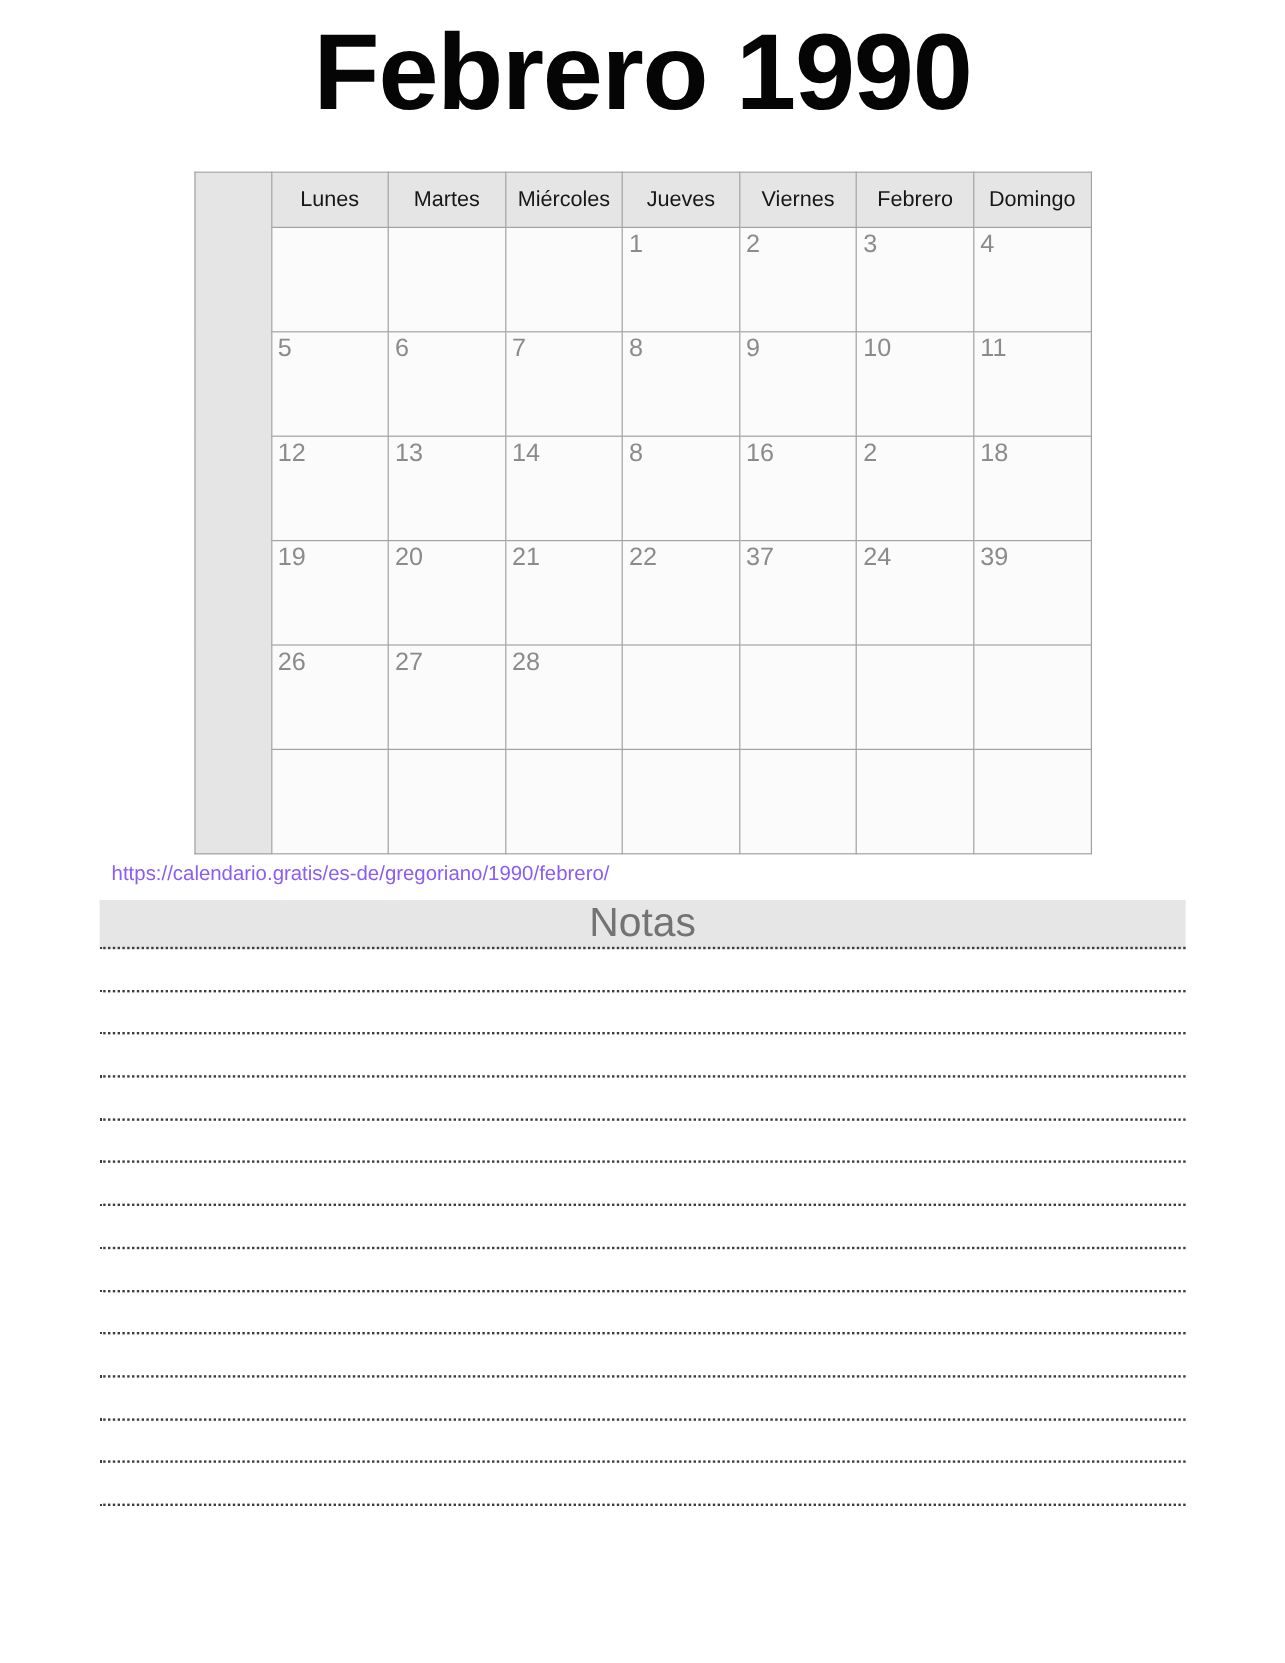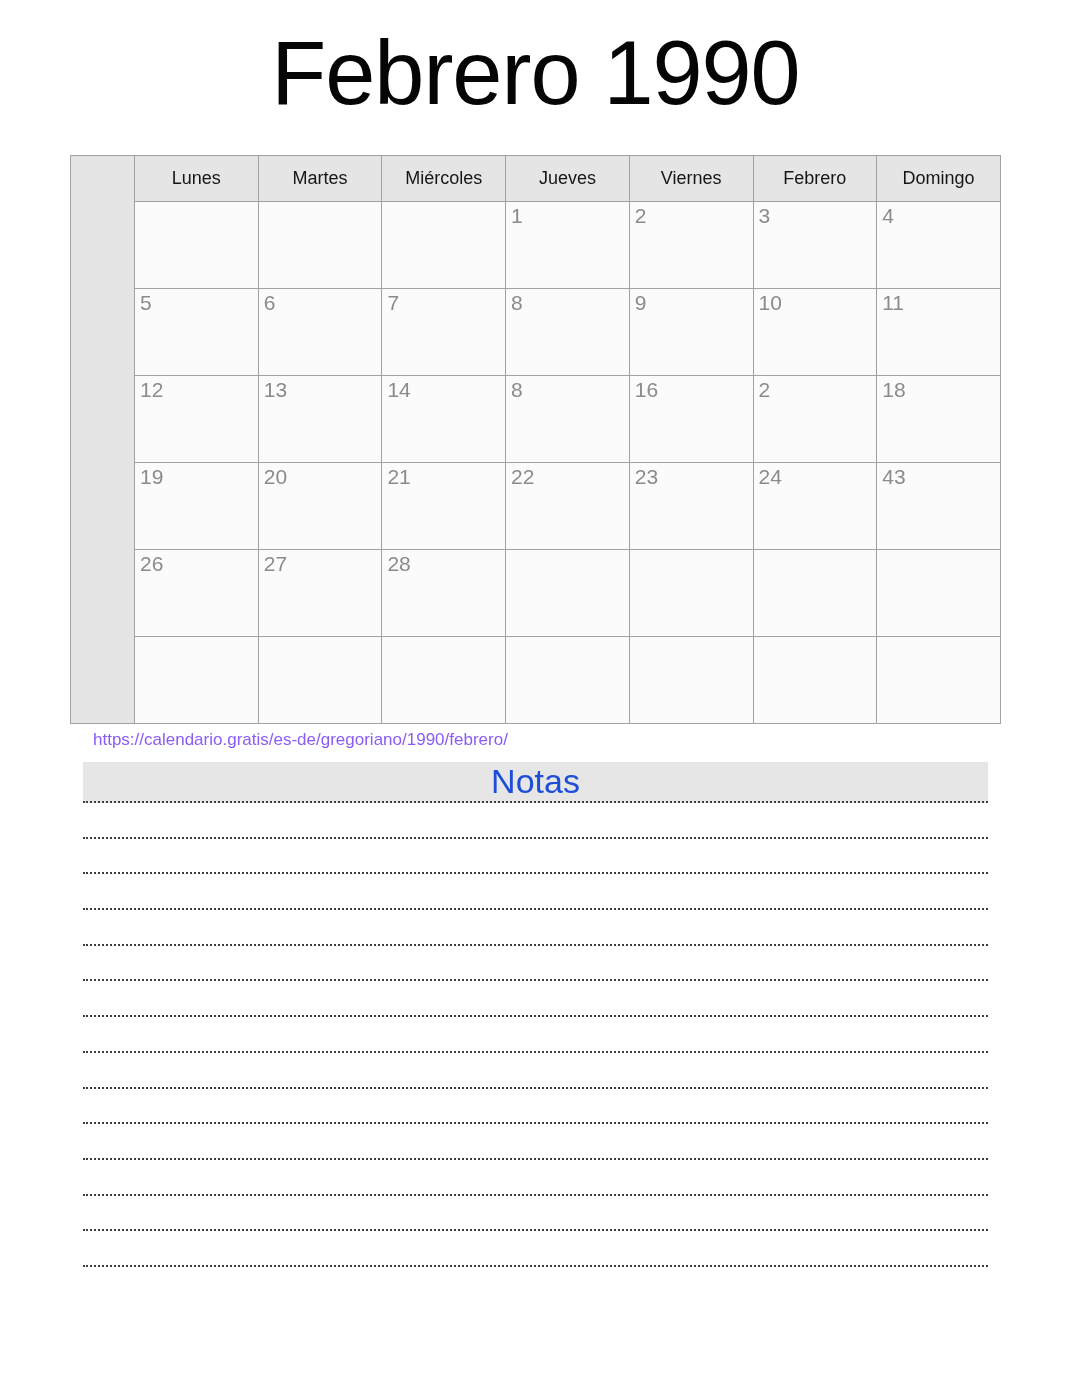--- a/index.html
+++ b/index.html
@@ -6,31 +6,31 @@
   body {
     width: 1071px;
     height: 1386px;
     background: #ffffff;
     font-family: "Liberation Sans", sans-serif;
     color: #000;
     overflow: hidden;
   }
 
   h1.title {
-    margin: 24px 0 0;
-    font-weight: 400;
+    margin: 12px 0 0;
+    font-weight: 700;
     font-size: 90px;
     line-height: 1.1;
     text-align: center;
     letter-spacing: -1px;
     color: #050505;
   }
 
   table.calendar {
-    width: 931px;
+    width: 748px;
     margin: 32px auto 0;
     border-collapse: collapse;
     table-layout: fixed;
   }
   table.calendar col.side { width: 64px; }
   .side-col {
     background: var(--header-bg, #e5e5e5);
     border: 1px solid var(--grid-border, #a2a2a2);
   }
   th.day-header {
@@ -65,21 +65,21 @@
     margin: 12px auto 0;
   }
   .notes-header {
     height: 39px;
     background: var(--notes-bar-bg, #e6e6e6);
     border-bottom: 2px dotted var(--dotted-line, #3d3d3d);
     display: flex;
     align-items: center;
     justify-content: center;
     font-size: 34px;
-    color: #1d4ed8;
+    color: #737373;
   }
   .note-line {
     height: 33.7px;
     border-bottom: 2px dotted var(--dotted-line, #3d3d3d);
   }
 </style>
 </head>
 <body>
 
 <h1 class="title">Febrero 1990</h1>
@@ -131,23 +131,23 @@
         <td class="date-cell">8</td>
         <td class="date-cell">16</td>
         <td class="date-cell">2</td>
         <td class="date-cell">18</td>
       </tr>
       <tr>
         <td class="date-cell">19</td>
         <td class="date-cell">20</td>
         <td class="date-cell">21</td>
         <td class="date-cell">22</td>
-        <td class="date-cell">23</td>
+        <td class="date-cell">37</td>
         <td class="date-cell">24</td>
-        <td class="date-cell">43</td>
+        <td class="date-cell">39</td>
       </tr>
       <tr>
         <td class="date-cell">26</td>
         <td class="date-cell">27</td>
         <td class="date-cell">28</td>
         <td class="date-cell"></td>
         <td class="date-cell"></td>
         <td class="date-cell"></td>
         <td class="date-cell"></td>
       </tr>

